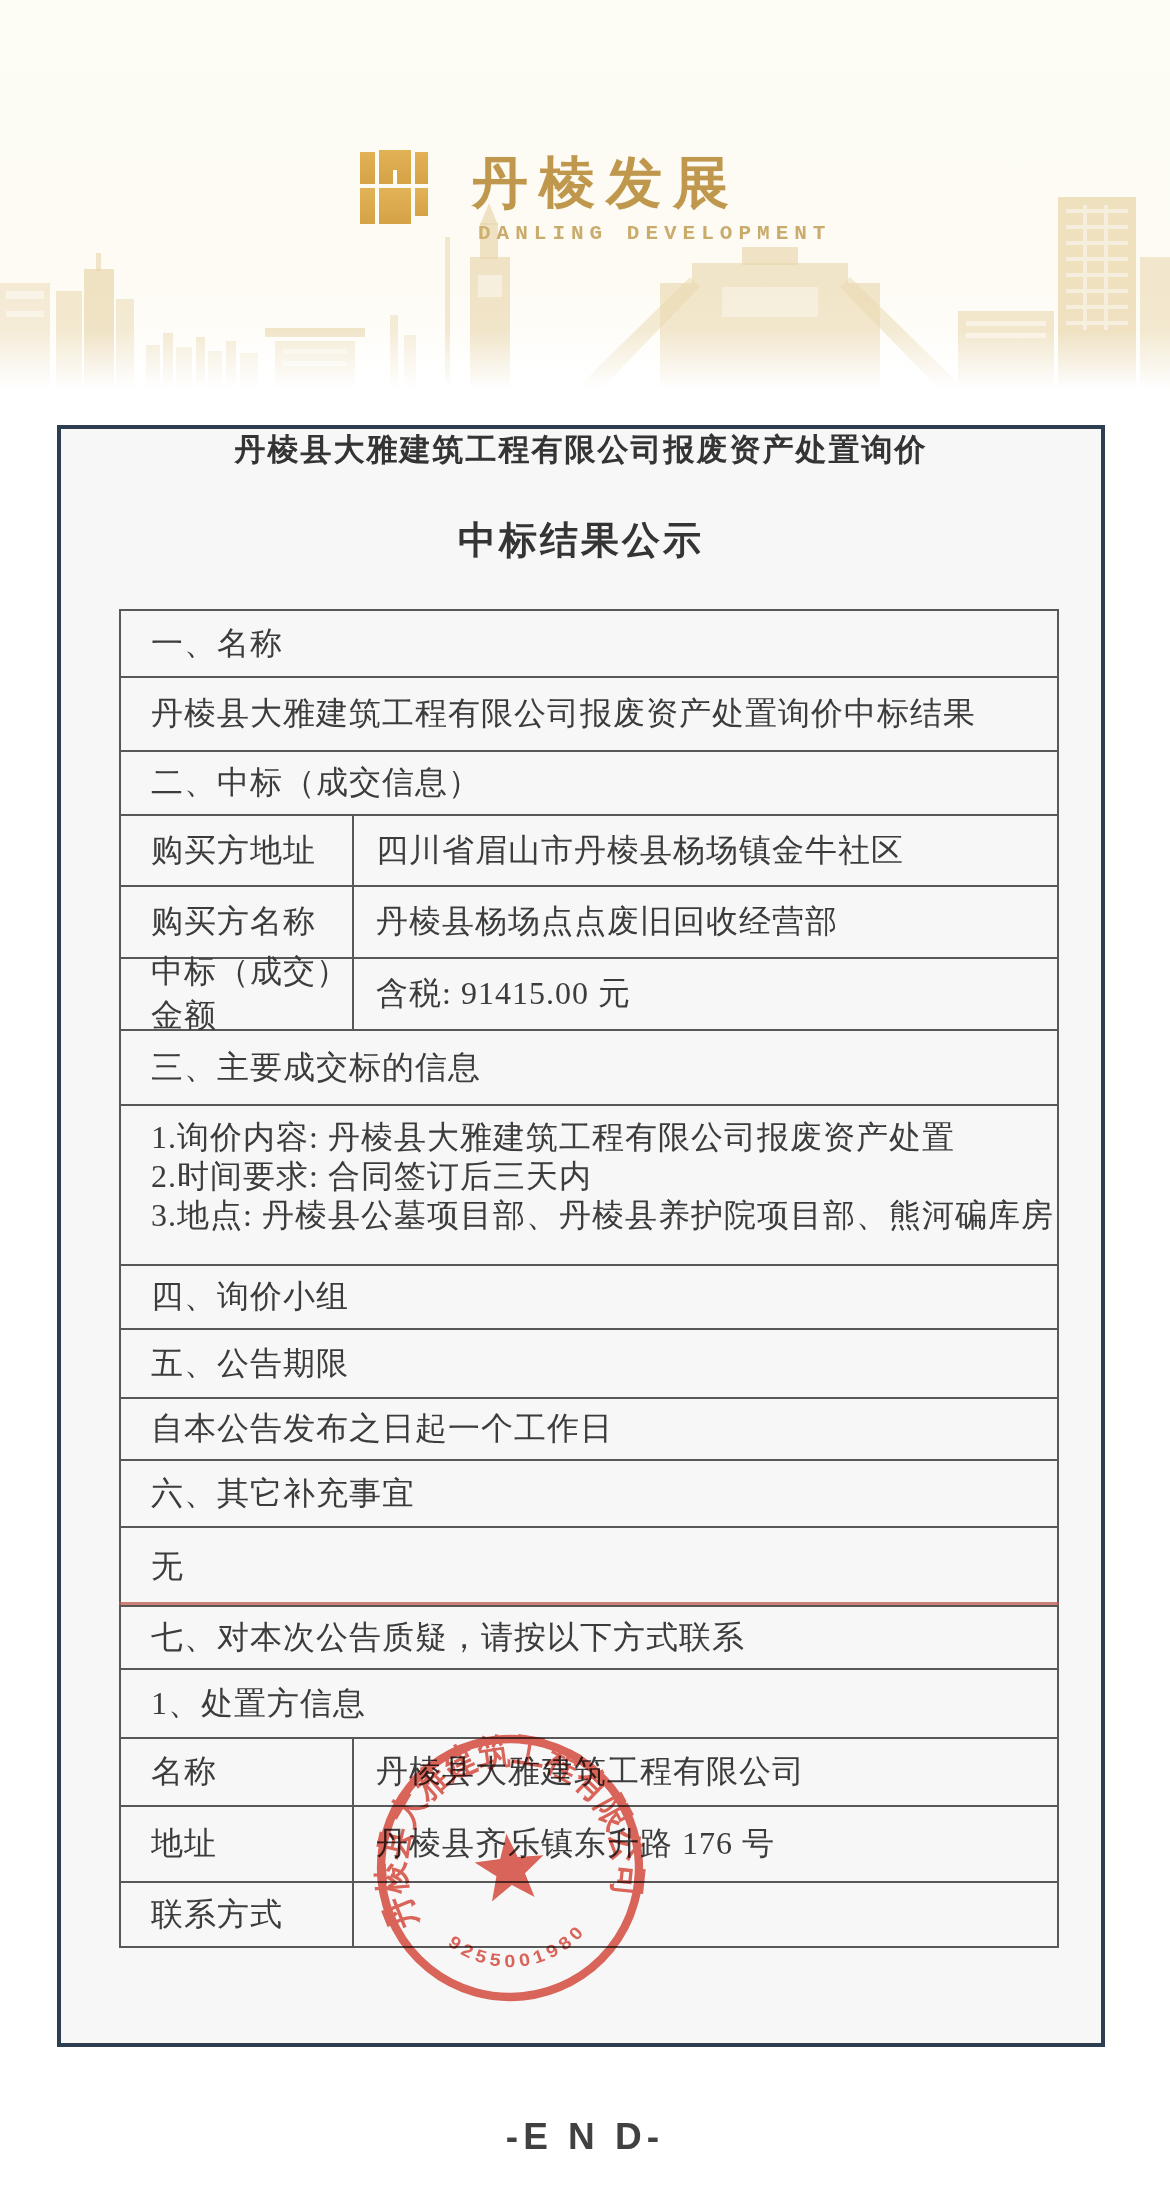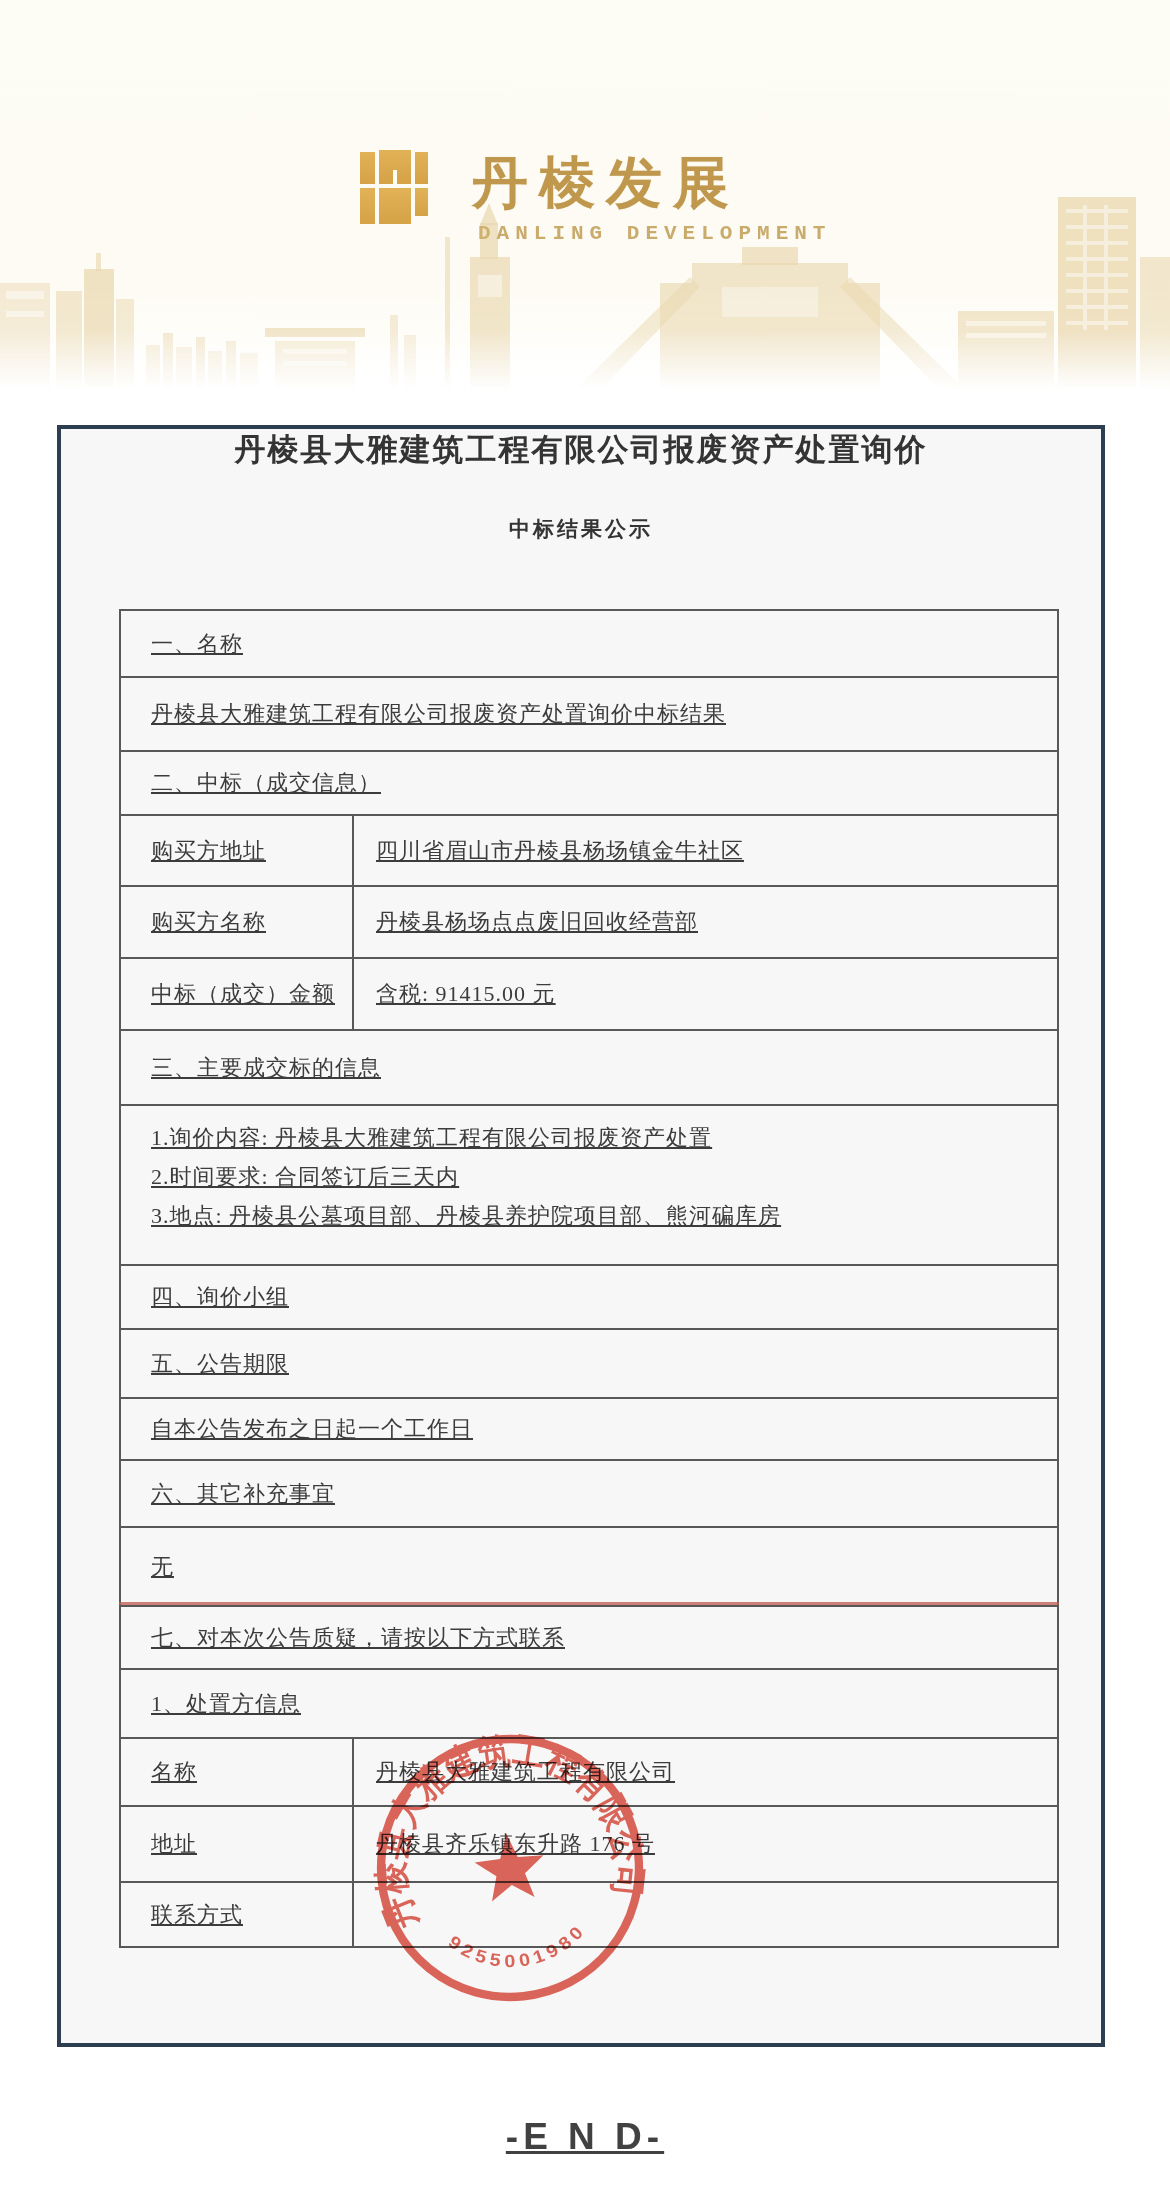--- a/index.html
+++ b/index.html
@@ -21,46 +21,46 @@
     font-size:21px;font-weight:bold;letter-spacing:6px;color:#c9ab6c;white-space:nowrap;}
   .skyline{position:absolute;left:0;top:195px;width:1170px;height:200px;opacity:.55;}
   .skyline-fade{position:absolute;left:0;top:330px;width:1170px;height:70px;
     background:linear-gradient(rgba(255,255,255,0),#ffffff 85%);}
 
   
   .doc-box{position:absolute;left:57px;top:425px;width:1048px;height:1622px;
     box-sizing:border-box;border:4px solid #2d3e50;background:#f8f7f8;}
   .doc-title{width:100%;text-align:center;color:#343434;font-weight:bold;}
   .doc-title.l1{font-size:31px;letter-spacing:2px;}
-  .doc-title.l2{margin-top:44px;font-size:21px;letter-spacing:3px;}
+  .doc-title.l2{margin-top:44px;font-size:38px;letter-spacing:3px;}
 
   
   .tbl{position:absolute;left:58px;top:180px;width:940px;box-sizing:border-box;
     border:2px solid #585858;background:transparent;}
   .row{position:relative;box-sizing:border-box;border-bottom:2px solid #585858;
-    color:#3c3c3c;font-size:22px;display:flex;align-items:center;text-decoration:underline;}
+    color:#3c3c3c;font-size:32px;display:flex;align-items:center;}
   .row:last-child{border-bottom:none;}
   .row.section span,.row.content span{padding-left:30px;letter-spacing:1px;}
   .row.kv{padding:0;align-items:stretch;}
   .row.kv .k{width:233px;box-sizing:border-box;border-right:2px solid #585858;
     display:flex;align-items:center;padding-left:30px;letter-spacing:1px;flex:none;}
   .row.kv .v{flex:1;display:flex;align-items:center;padding-left:22px;letter-spacing:1px;}
   .row.multi{display:block;padding:12px 0 0 30px;}
   .row.multi p{margin:0;line-height:39px;letter-spacing:1px;}
   .row.redline::before{content:"";position:absolute;left:-2px;right:-2px;top:-5px;
     height:3px;background:rgba(190,88,76,.75);}
 
   
   .seal{position:absolute;left:293px;top:1283px;width:312px;height:312px;
     opacity:.88;mix-blend-mode:multiply;transform:rotate(-6deg);}
 
   
   .end-marker{position:absolute;left:0;top:2116px;width:1170px;text-align:center;
     font-family:"Liberation Sans","DejaVu Sans",sans-serif;
-    font-size:37px;font-weight:bold;letter-spacing:5px;color:#414141;text-decoration:underline;}
+    font-size:37px;font-weight:bold;letter-spacing:5px;color:#414141;}
 </style>
 </head>
 <body>
 
 <div class="header">
 
   <svg class="logo-icon" viewBox="0 0 72 74">
     <defs>
       <linearGradient id="gold" x1="0" y1="0" x2="0" y2="1">
         <stop offset="0" stop-color="#e2b257"></stop>

